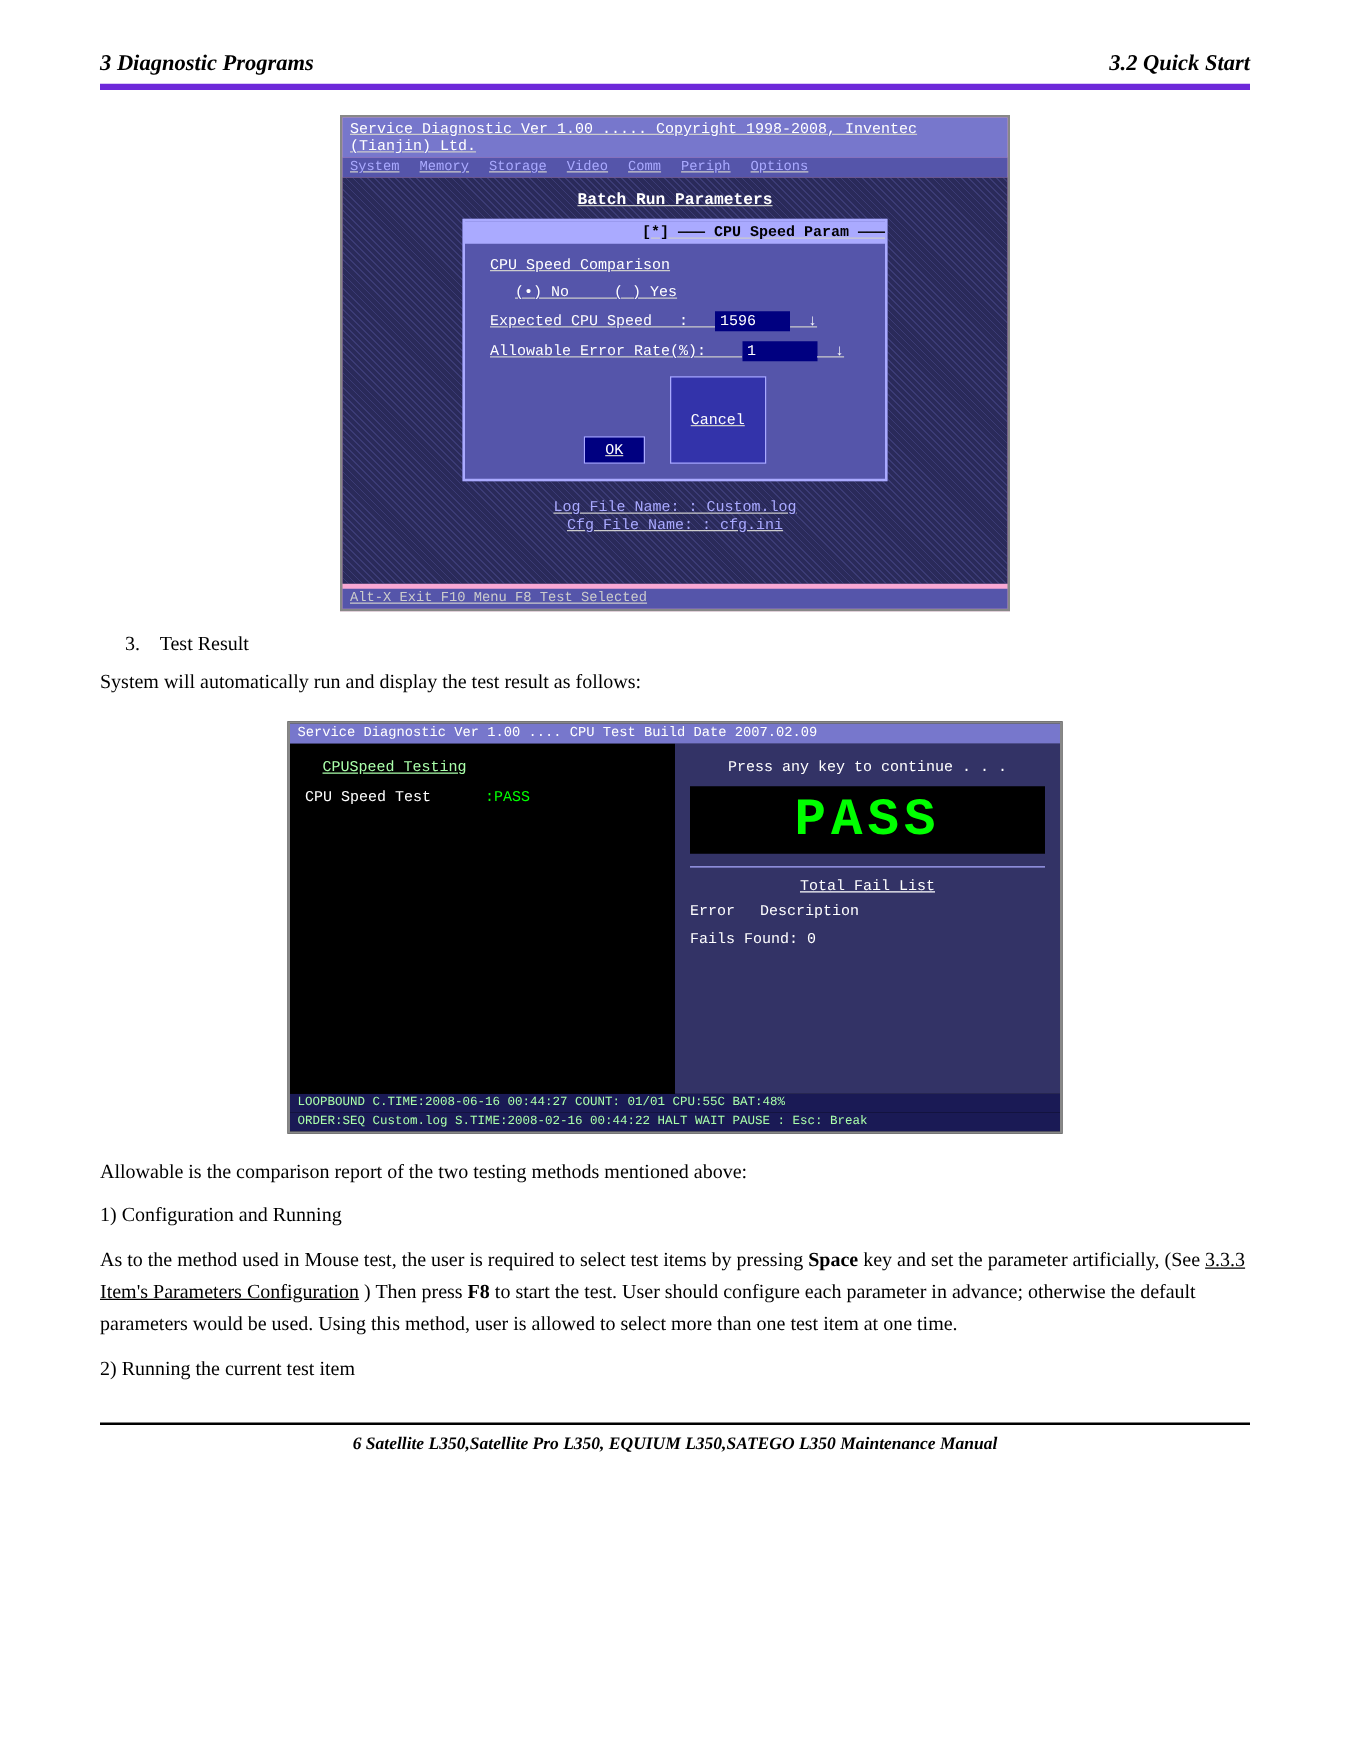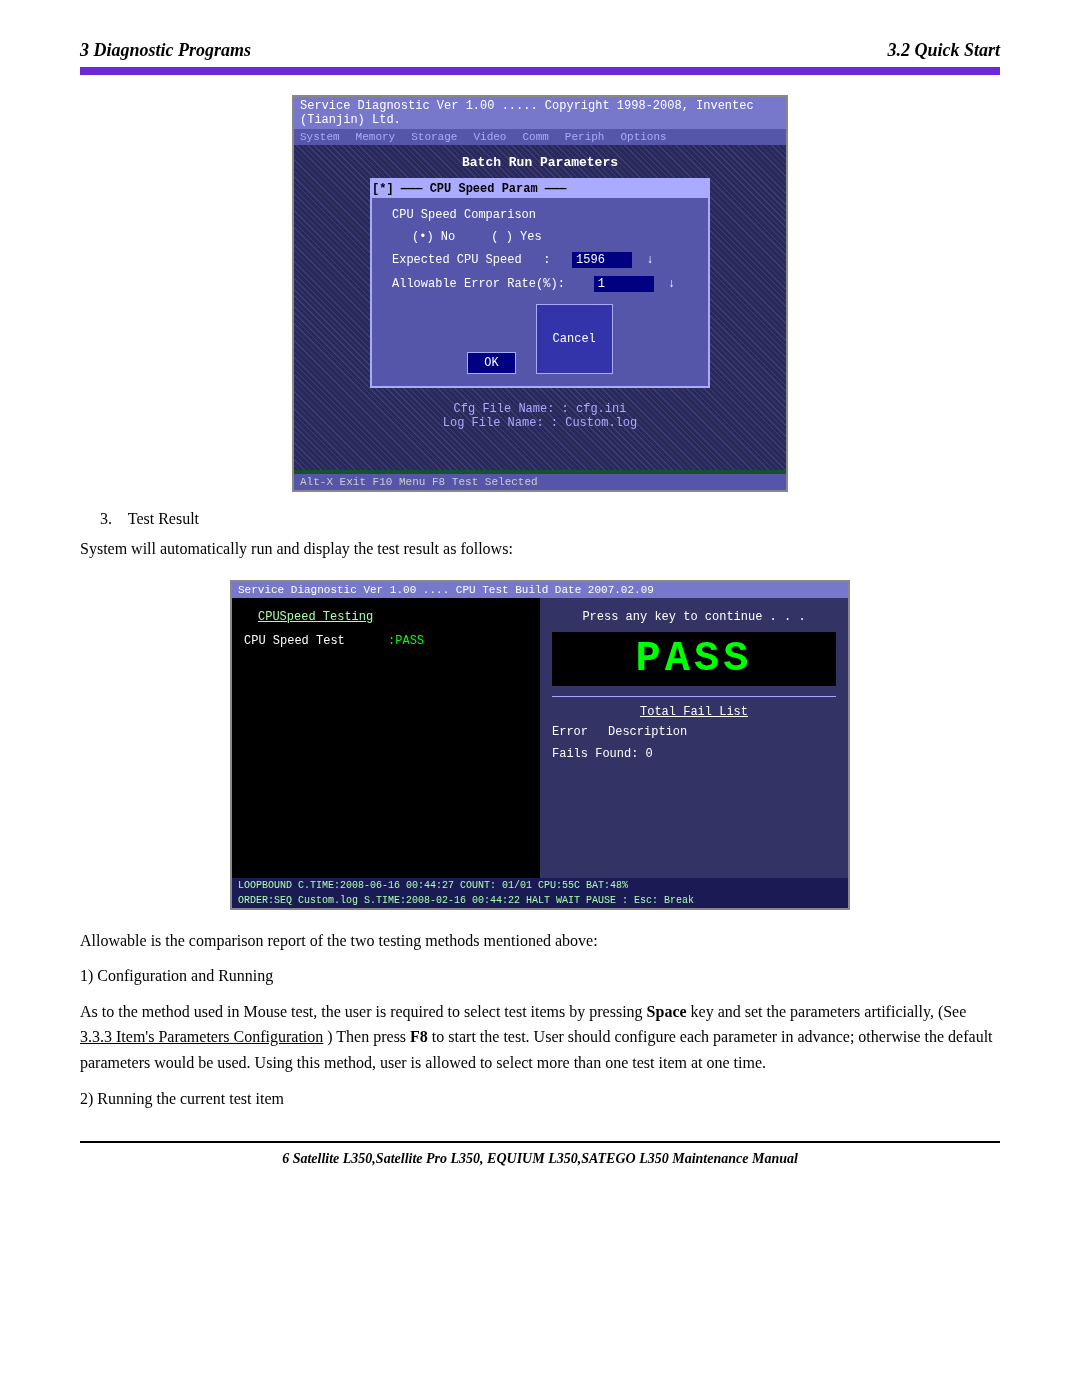--- a/index.html
+++ b/index.html
@@ -17,21 +17,21 @@
       min-height: 1397px;
       padding: 40px 80px 40px 80px;
       position: relative;
     }
 
     
     .header {
       display: flex;
       justify-content: space-between;
       align-items: baseline;
-      border-bottom: 8px solid #6d28d9;
+      border-bottom: 5px solid #6d28d9;
       padding-bottom: 6px;
       margin-bottom: 20px;
     }
     .header-left {
       font-size: 18px;
       font-style: italic;
       font-weight: bold;
     }
     .header-right {
       font-size: 18px;
@@ -46,23 +46,24 @@
       margin: 18px auto;
       display: block;
       font-family: 'Courier New', Courier, monospace;
       font-size: 12px;
       color: #ccc;
       position: relative;
     }
 
     
     .screenshot1 {
-      width: 496px;
+      width: 536px;
       padding: 0;
-      background: #14532d;
+      background: #f9a8d4;
+      text-decoration: underline;
     }
 
     .scr1-title-bar {
       background: #7777cc;
       color: #fff;
       padding: 2px 6px;
       font-size: 12px;
       font-family: 'Courier New', monospace;
     }
 
@@ -97,21 +98,21 @@
       border: 2px solid #aaaaff;
       padding: 12px 20px;
       width: 340px;
       margin: 0 auto;
       position: relative;
     }
 
     .dialog-title-bar {
       background: #aaaaff;
       color: #000;
-      text-align: left;
+      text-align: right;
       padding: 2px 0;
       font-family: 'Courier New', monospace;
       font-size: 12px;
       font-weight: bold;
       margin: -12px -20px 10px -20px;
     }
 
     .dialog-row {
       color: #fff;
       font-family: 'Courier New', monospace;
@@ -401,22 +402,22 @@
           &nbsp;&nbsp;
           <span class="input-field">1</span>
           &nbsp;↓
         </div>
         <div class="dialog-buttons">
           <button class="dialog-btn active">OK</button>
           <button class="dialog-btn">Cancel</button>
         </div>
       </div>
       <div class="scr1-bottom">
+        <div>Log File Name: : Custom.log</div>
         <div>Cfg File Name: : cfg.ini</div>
-        <div>Log File Name: : Custom.log</div>
       </div>
     </div>
     <div class="scr1-status-bar">Alt-X Exit  F10 Menu  F8 Test Selected</div>
   </div>
 
   <div class="section-heading">
     <span>3.</span>
     &nbsp;&nbsp;
     <span>Test Result</span>
   </div>
@@ -457,21 +458,21 @@
     <div class="scr2-status2">ORDER:SEQ   Custom.log S.TIME:2008-02-16 00:44:22 HALT WAIT PAUSE  : Esc: Break</div>
   </div>
 
   <p class="body-text">Allowable is the comparison report of the two testing methods mentioned above:</p>
 
   <p class="numbered-item">1) Configuration and Running</p>
 
   <p class="body-text">
     <span>As to the method used in Mouse test, the user is required to select test items by pressing</span>
     <span class="body-text-bold">Space</span>
-    <span> key and set the parameters artificially, (See </span>
+    <span> key and set the parameter artificially, (See </span>
     <span class="body-text-link">3.3.3 Item's Parameters Configuration</span>
     <span>) Then press </span>
     <span class="body-text-bold">F8</span>
     <span> to start the test. User should configure each parameter in advance; otherwise the default parameters would be used. Using this method, user is allowed to select more than one test item at one time.</span>
   </p>
 
   <p class="numbered-item">2) Running the current test item</p>
 
   <div class="footer">
     <span class="footer-text">6   Satellite L350,Satellite Pro L350, EQUIUM L350,SATEGO L350 Maintenance Manual</span>

